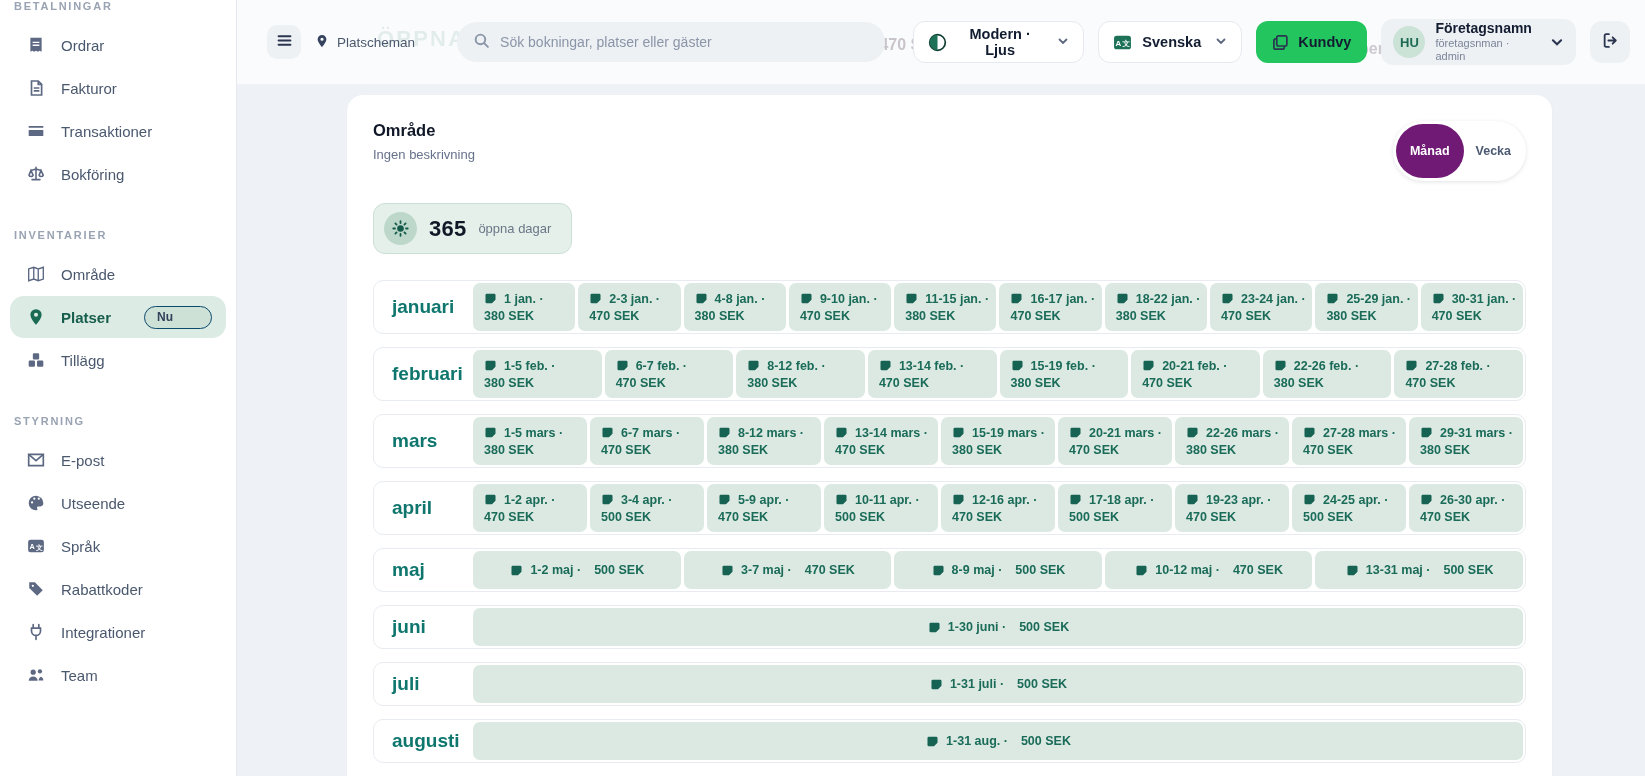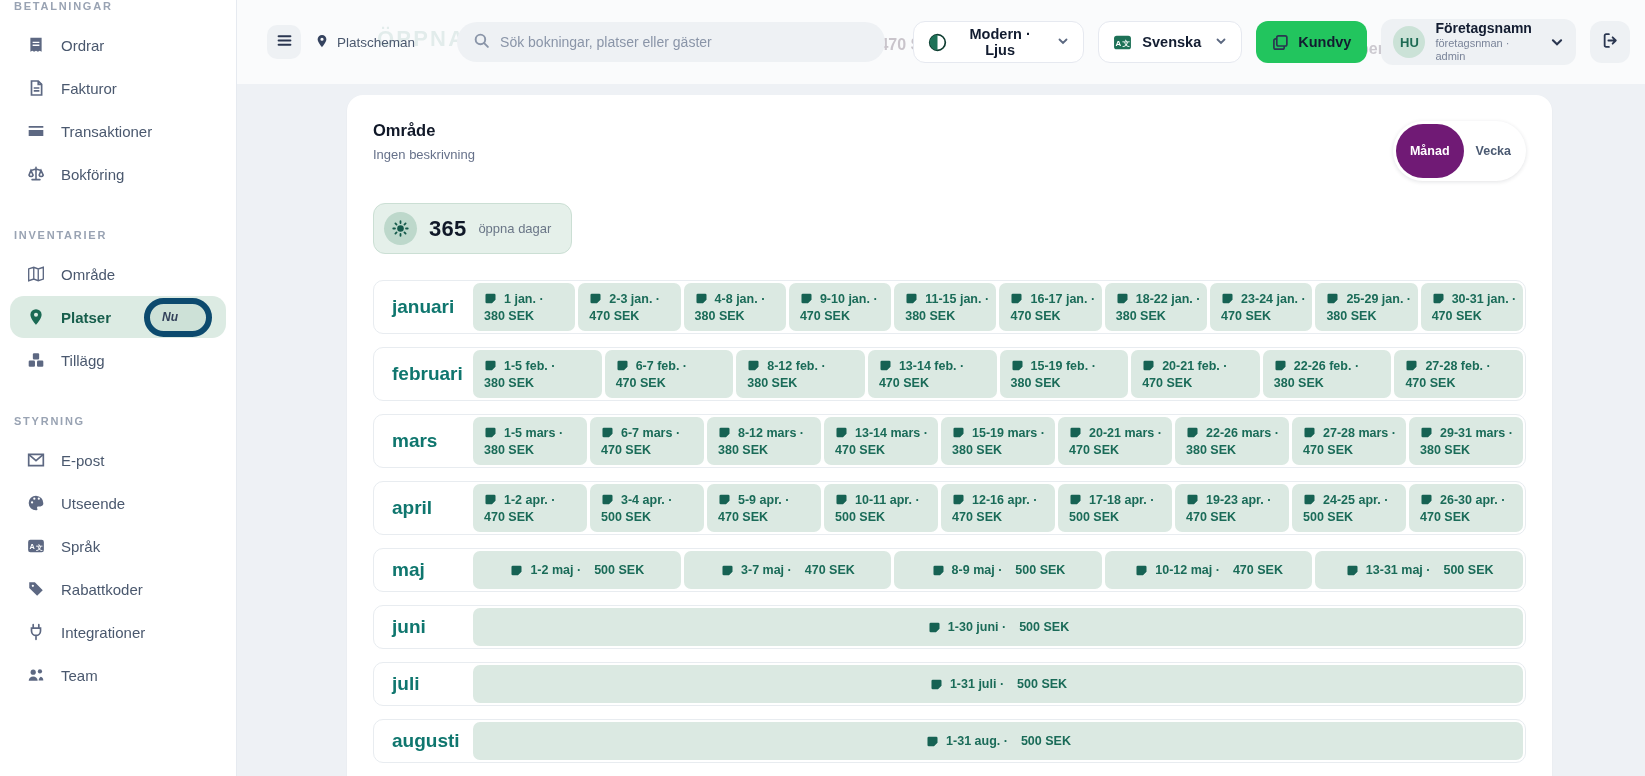--- a/index.html
+++ b/index.html
@@ -14,23 +14,23 @@
   .side-section { margin-bottom:34px; }
   .side-section-label { font-size:11px; font-weight:700; letter-spacing:.16em;
     color:#99a3b3; padding:0 14px; margin-bottom:12px; }
   .side-item { display:flex; align-items:center; gap:15px; height:42px;
     padding:0 14px 0 16px; margin:0 10px 1px 10px; border-radius:14px;
     color:#4a586e; font-size:15px; cursor:pointer; }
   .side-item .icn { width:20px; height:20px; display:flex; align-items:center;
     justify-content:center; color:#5d6882; flex:none; }
   .side-item.active { background:#dcebe3; color:#175e4c; font-weight:600; }
   .side-item.active .icn { color:#1b6a54; }
-  .side-badge { margin-left:18px; background:#cde1d7; border:6px solid #0c4a6e;
-    border-radius:999px; font-size:12px; color:#32415a; width:76px; height:39px;
-    display:flex; align-items:center; padding-left:12px;font-style:italic; }
+  .side-badge { margin-left:18px; background:#cde1d7; border:1px solid #0c4a6e;
+    border-radius:999px; font-size:12px; color:#32415a; width:76px; height:23px;
+    display:flex; align-items:center; padding-left:12px; }
 
   
   .shell { flex:1; display:flex; flex-direction:column; position:relative; overflow:hidden; }
   .topbar { height:84px; background:#fafbfc; display:flex; align-items:center;
     padding:0 15px 0 30px; gap:14px; position:relative; flex:none; }
   .topbar > * { position:relative; z-index:2; }
   .ghost { position:absolute; z-index:1; font-weight:600; pointer-events:none; }
   .ghost-open { left:140px; top:26px; font-size:22px; letter-spacing:.1em;
     color:rgba(22,110,84,0.10); font-weight:800; }
   .ghost-date { left:515px; top:36px; font-size:16px; color:rgba(160,152,163,0.55); }

